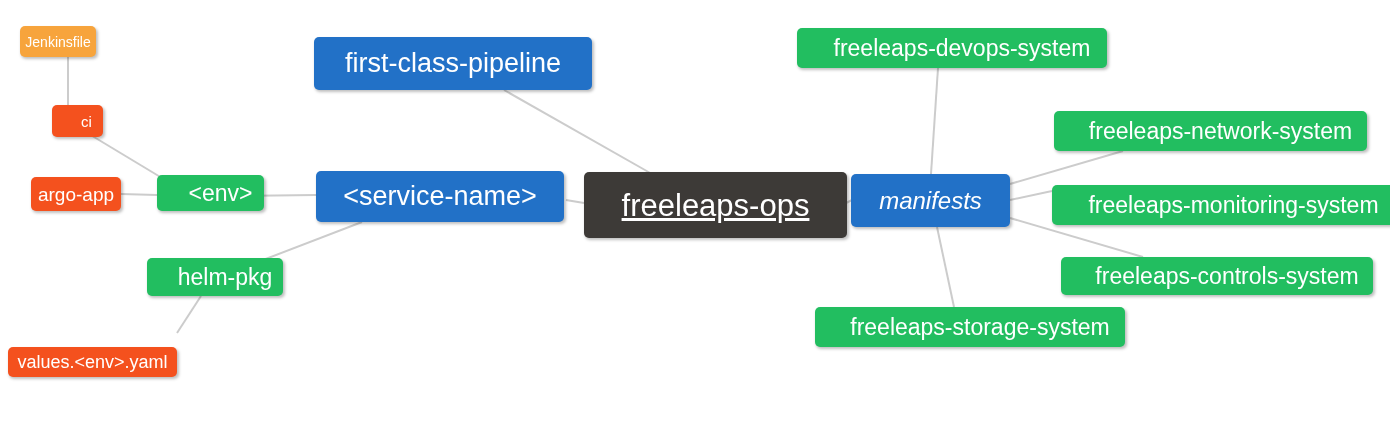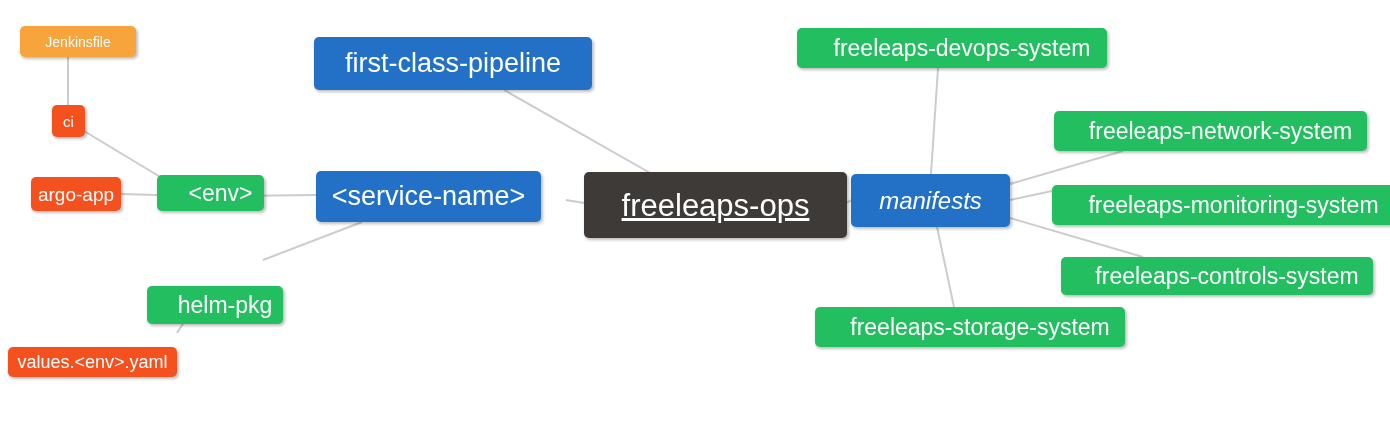--- a/index.html
+++ b/index.html
@@ -22,28 +22,28 @@
     cursor:pointer;
     line-height:1;
     user-select:none;
   }
   .blue  {background:var(--blue,#2271C7);}
   .green {background:var(--green,#22BE60);padding-left:20px;}
   .red   {background:var(--red,#F4511E);}
   .orange{background:var(--orange,#F7A43C);}
   .dark  {background:var(--dark,#3D3A37);text-decoration:underline;}
 
-  .n-jenkinsfile {left:20px;  top:26px;  width:116px;  height:31px; font-size:14px;text-align:right;}
-  .n-ci          {left:52px;  top:105px; width:33px;  height:32px; font-size:15px;}
+  .n-jenkinsfile {left:20px;  top:26px;  width:76px;  height:31px; font-size:14px;text-align:right;}
+  .n-ci          {left:52px;  top:105px; width:33px;  height:32px; font-size:15px;padding-left:18px;}
   .n-argo        {left:31px;  top:177px; width:90px;  height:34px; font-size:19px;}
   .n-env         {left:157px; top:175px; width:87px;  height:36px; font-size:23px;}
-  .n-helm        {left:147px; top:258px; width:116px; height:38px; font-size:23px;margin-top:28px;}
+  .n-helm        {left:147px; top:258px; width:116px; height:38px; font-size:23px;}
   .n-values      {left:8px;   top:347px; width:169px; height:30px; font-size:18px;}
   .n-fcp         {left:314px; top:37px;  width:278px; height:53px; font-size:27px;}
-  .n-service     {left:316px; top:171px; width:225px; height:51px; font-size:27px;}
+  .n-service     {left:316px; top:171px; width:248px; height:51px; font-size:27px;}
   .n-ops         {left:584px; top:172px; width:263px; height:66px; font-size:31px;}
   .n-manifests   {left:851px; top:174px; width:159px; height:53px; font-size:24px;font-style:italic;}
   .n-devops      {left:797px; top:28px;  width:290px; height:40px; font-size:23px;}
   .n-network     {left:1054px;top:111px; width:293px; height:40px; font-size:23px;}
   .n-monitoring  {left:1052px;top:185px; width:323px; height:40px; font-size:23px;}
   .n-controls    {left:1061px;top:257px; width:292px; height:38px; font-size:23px;}
   .n-storage     {left:815px; top:307px; width:290px; height:40px; font-size:23px;text-align:center;}
 </style>
 </head>
 <body>

